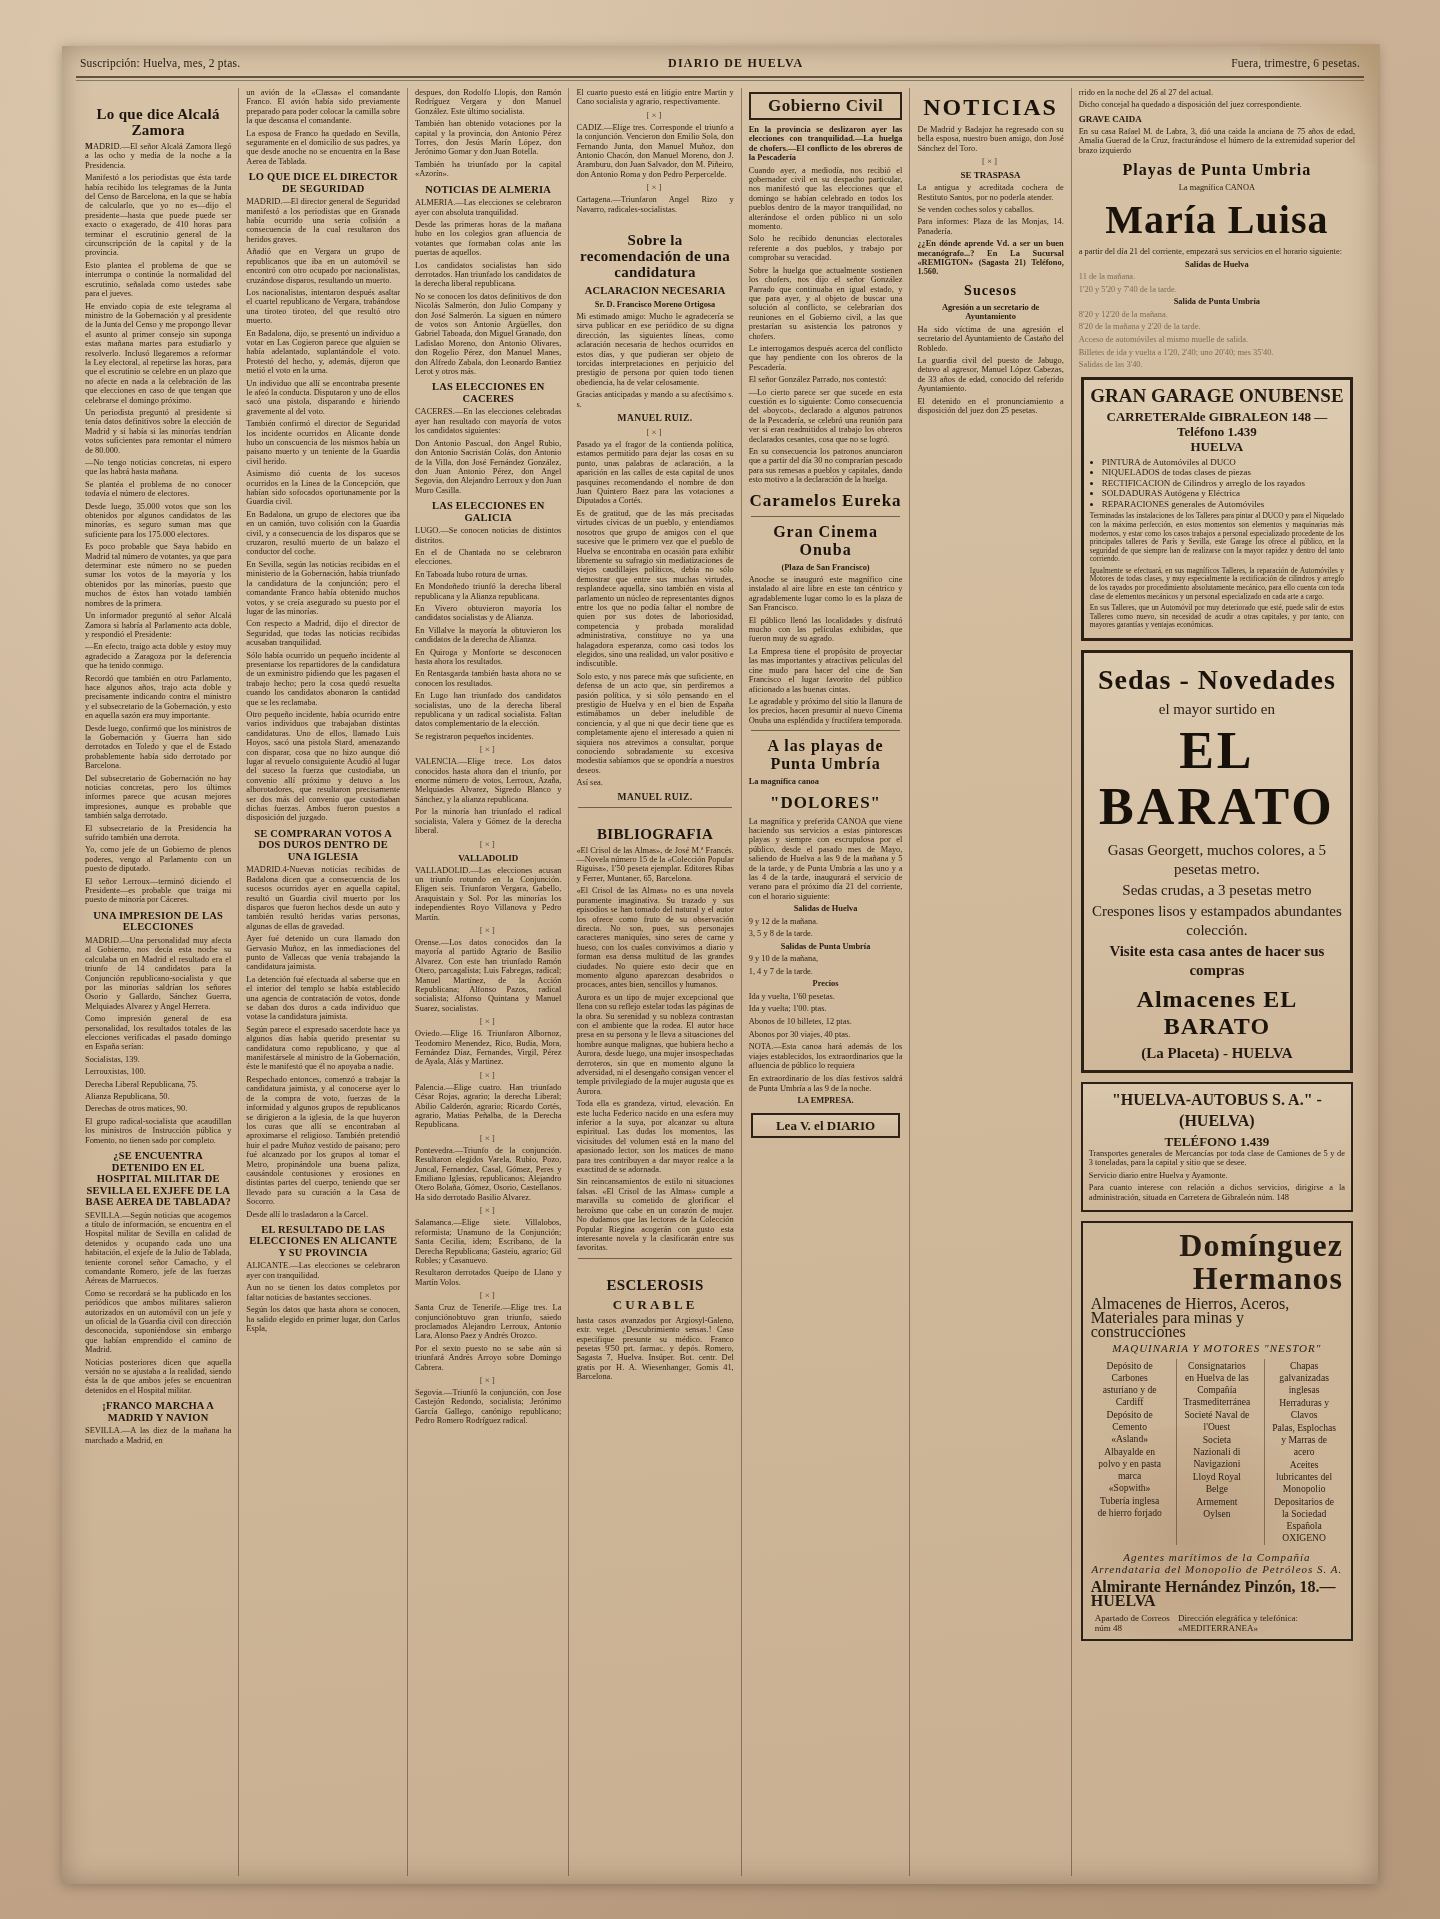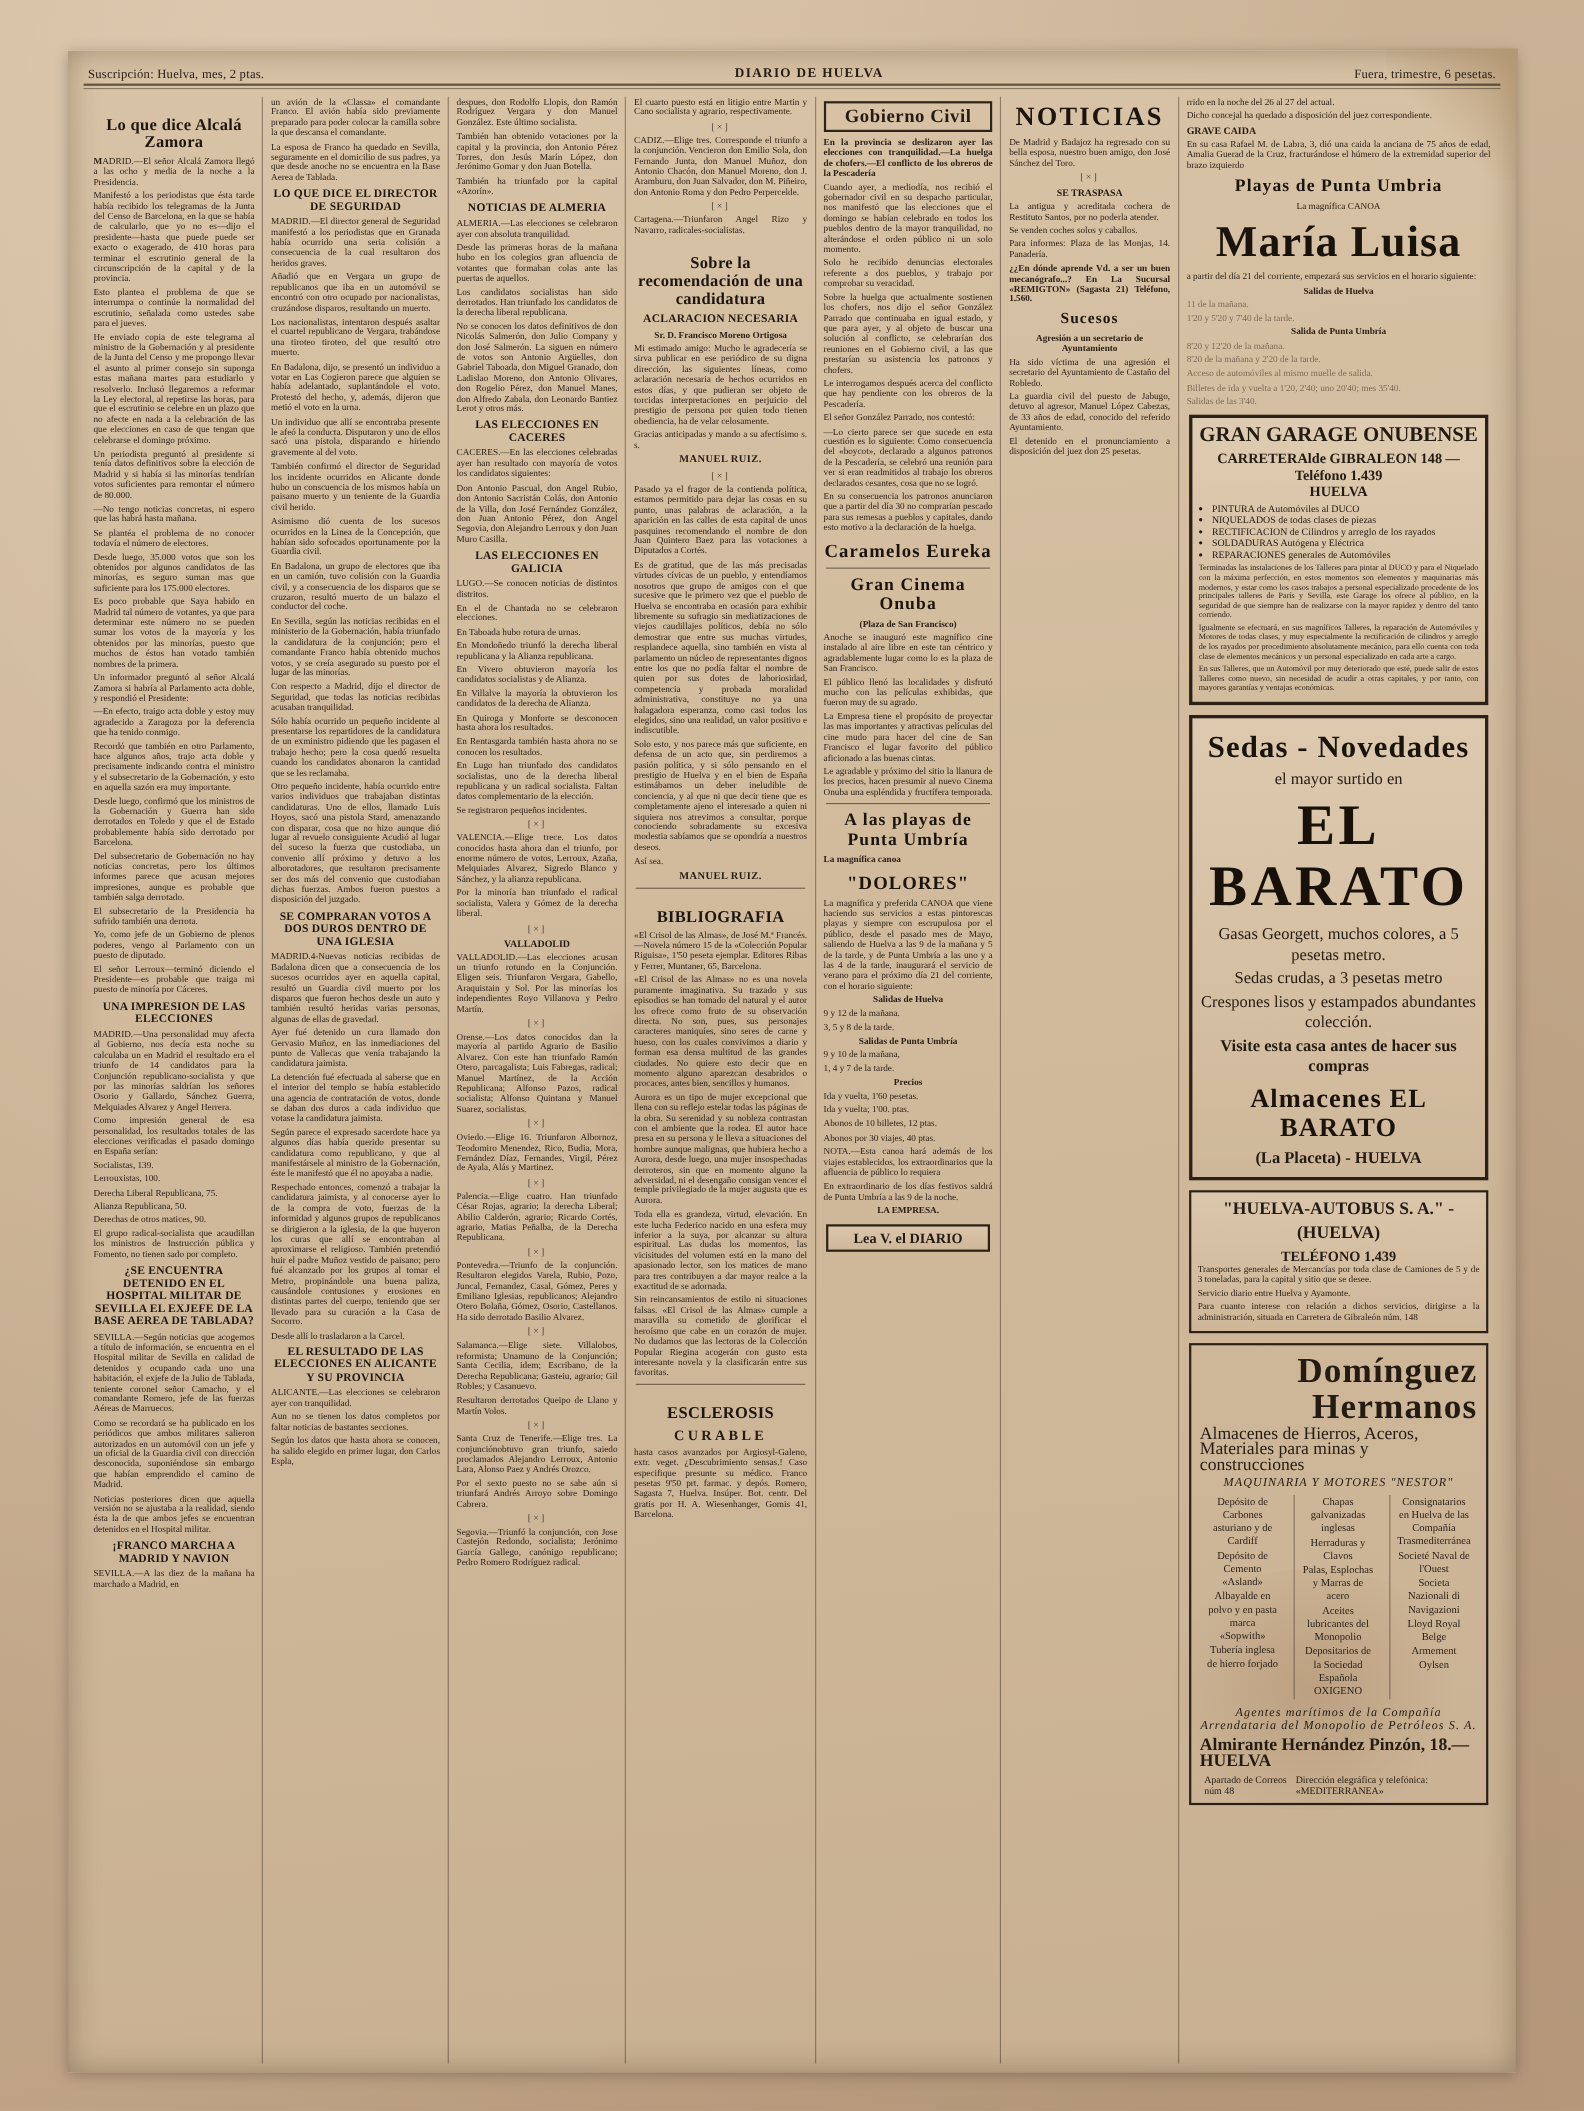--- a/index.html
+++ b/index.html
@@ -14,21 +14,21 @@
     overflow:hidden;
   }
   .sheet{
     position:absolute;left:62px;top:46px;width:1316px;height:1838px;
     background:linear-gradient(175deg,#d8c3a6 0%,#d2bb9d 40%,#c9b092 100%);
     box-shadow:0 0 28px rgba(60,40,20,.35) inset, 0 2px 12px rgba(0,0,0,.25);
     color:#241b12;
   }
   .masthead{
     position:absolute;left:18px;top:6px;right:18px;height:22px;
-    display:flex;justify-content:space-between;align-items:flex-end;
+    display:flex;justify-content:space-between;align-items:center;
     font-size:11.5px;letter-spacing:.2px;gap:36px;
   }
   .masthead .mid{font-weight:bold;letter-spacing:1.2px;font-size:12px;}
   .rulebar{position:absolute;left:14px;right:14px;top:30px;height:2px;background:#3a2d1f;opacity:.75;}
   .rulebar.b{top:34px;height:1px;opacity:.5;}
 
   .cols{position:absolute;left:16px;right:16px;top:42px;bottom:8px;display:flex;gap:0;}
   .col{position:relative;padding:0 7px;}
   .col + .col{border-left:1px solid rgba(50,35,20,.45);}
   .c1{width:160px}.c2{width:168px}.c3{width:160px}.c4{width:172px}
@@ -386,32 +386,32 @@
           <div class="sub">Almacenes de Hierros, Aceros, Materiales para minas y construcciones</div>
           <div class="sub2">MAQUINARIA Y MOTORES "NESTOR"</div>
           <div class="threecol">
             <div>
               <p>Depósito de Carbones asturiano y de Cardiff</p>
               <p>Depósito de Cemento «Asland»</p>
               <p>Albayalde en polvo y en pasta marca «Sopwith»</p>
               <p>Tubería inglesa de hierro forjado</p>
             </div>
             <div>
+              <p>Consignatarios en Huelva de las Compañía Trasmediterránea</p>
+              <p>Societé Naval de l'Ouest</p>
+              <p>Societa Nazionali di Navigazioni</p>
+              <p>Lloyd Royal Belge</p>
+              <p>Armement Oylsen</p>
+            </div>
+            <div>
               <p>Chapas galvanizadas inglesas</p>
               <p>Herraduras y Clavos</p>
               <p>Palas, Esplochas y Marras de acero</p>
               <p>Aceites lubricantes del Monopolio</p>
               <p>Depositarios de la Sociedad Española OXIGENO</p>
-            </div>
-            <div>
-              <p>Consignatarios en Huelva de las Compañía Trasmediterránea</p>
-              <p>Societé Naval de l'Ouest</p>
-              <p>Societa Nazionali di Navigazioni</p>
-              <p>Lloyd Royal Belge</p>
-              <p>Armement Oylsen</p>
             </div>
           </div>
           <div class="sub2" style="font-style:italic;margin-top:6px;">Agentes marítimos de la Compañía Arrendataria del Monopolio de Petróleos S. A.</div>
           <div class="sub" style="font-weight:bold;">Almirante Hernández Pinzón, 18.—HUELVA</div>
           <div class="footline">
             <span>Apartado de Correos núm 48</span>
             <span>Dirección elegráfica y telefónica: «MEDITERRANEA»</span>
           </div>
         </div>
       </div>

